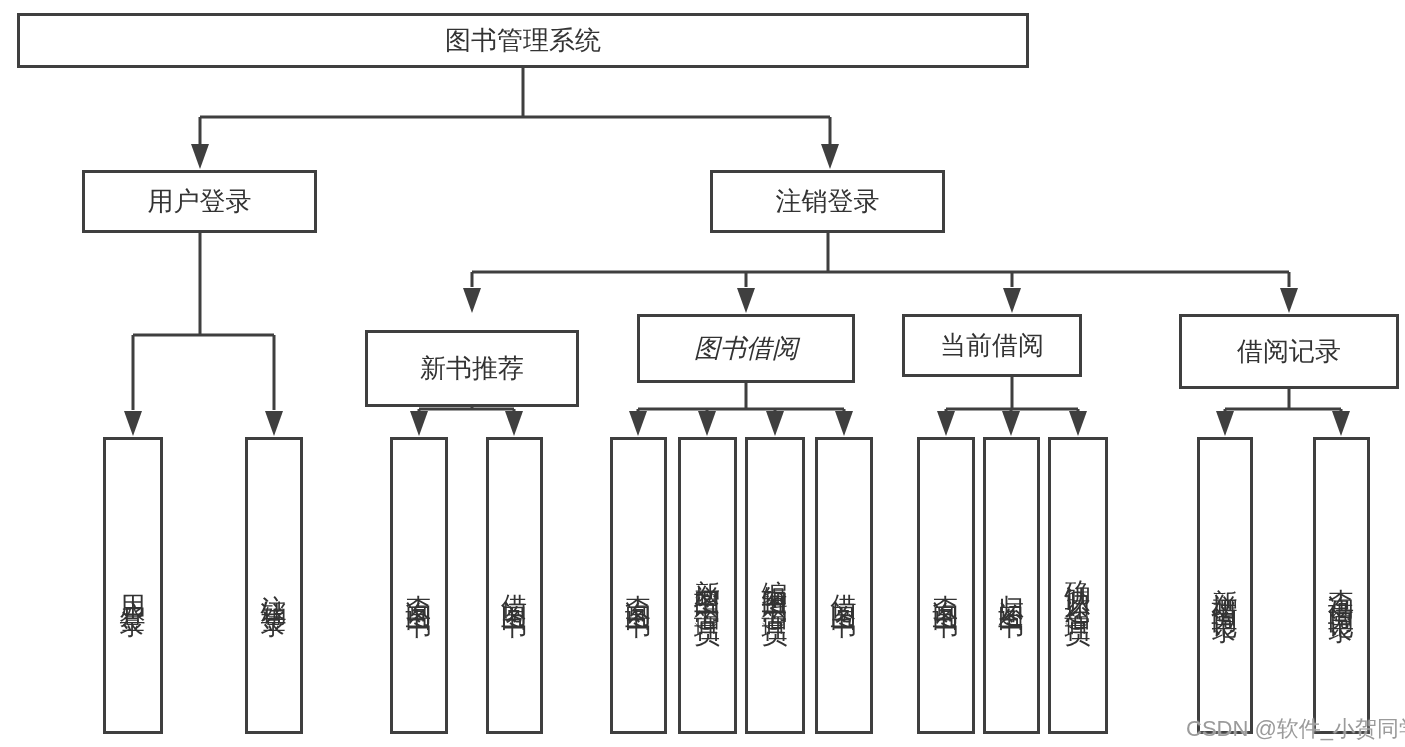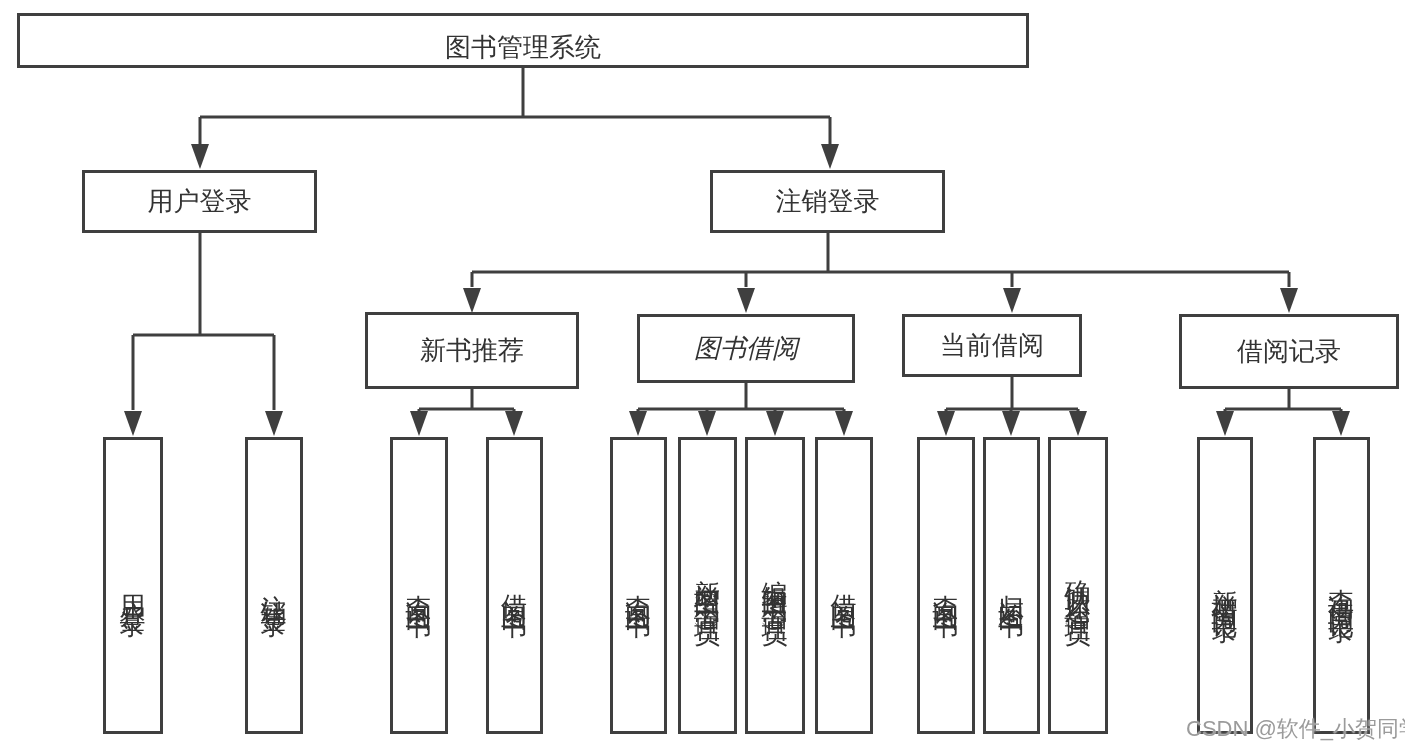--- a/index.html
+++ b/index.html
@@ -16,26 +16,26 @@
     position:absolute;box-sizing:border-box;background:#ffffff;
     border:3px solid #3f3f3f;display:flex;align-items:center;justify-content:center;
     z-index:2;font-size:26px;color:#333333;text-align:center;
   }
   .hlabel{white-space:nowrap;}
   .vbox .vlabel{
     writing-mode:vertical-rl;
     line-height:1;letter-spacing:6px;font-size:26px;white-space:nowrap;
   }
   
-  .n-root{left:17px;top:13px;width:1012px;height:55px;align-items:flex-end;}
+  .n-root{left:17px;top:13px;width:1012px;height:55px;}
   
   .n-userlogin{left:82px;top:170px;width:235px;height:63px;}
   .n-bookmgmt{left:710px;top:170px;width:235px;height:63px;}
   
-  .n-newrec{left:365px;top:312px;width:214px;height:77px;}
+  .n-newrec{left:365px;top:330px;width:214px;height:77px;}
   .n-bookborrow{left:637px;top:314px;width:218px;height:69px;font-style:italic;}
   .n-curborrow{left:902px;top:314px;width:180px;height:63px;}
   .n-records{left:1179px;top:314px;width:220px;height:75px;}
   
   .vbox{top:437px;height:297px;}
   .n-a1{left:103px;width:60px;}
   .n-a2{left:245px;width:58px;}
   .n-b1{left:390px;width:58px;}
   .n-b2{left:486px;width:57px;}
   .n-c1{left:610px;width:57px;}

